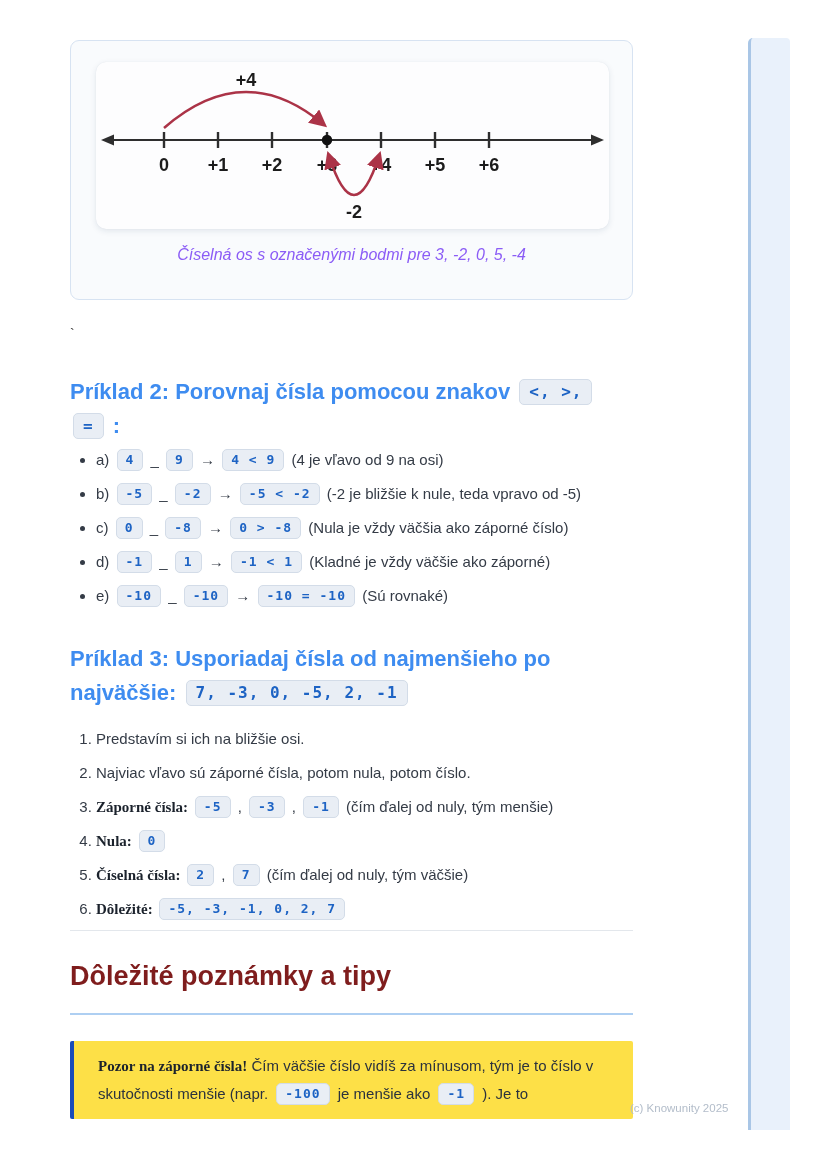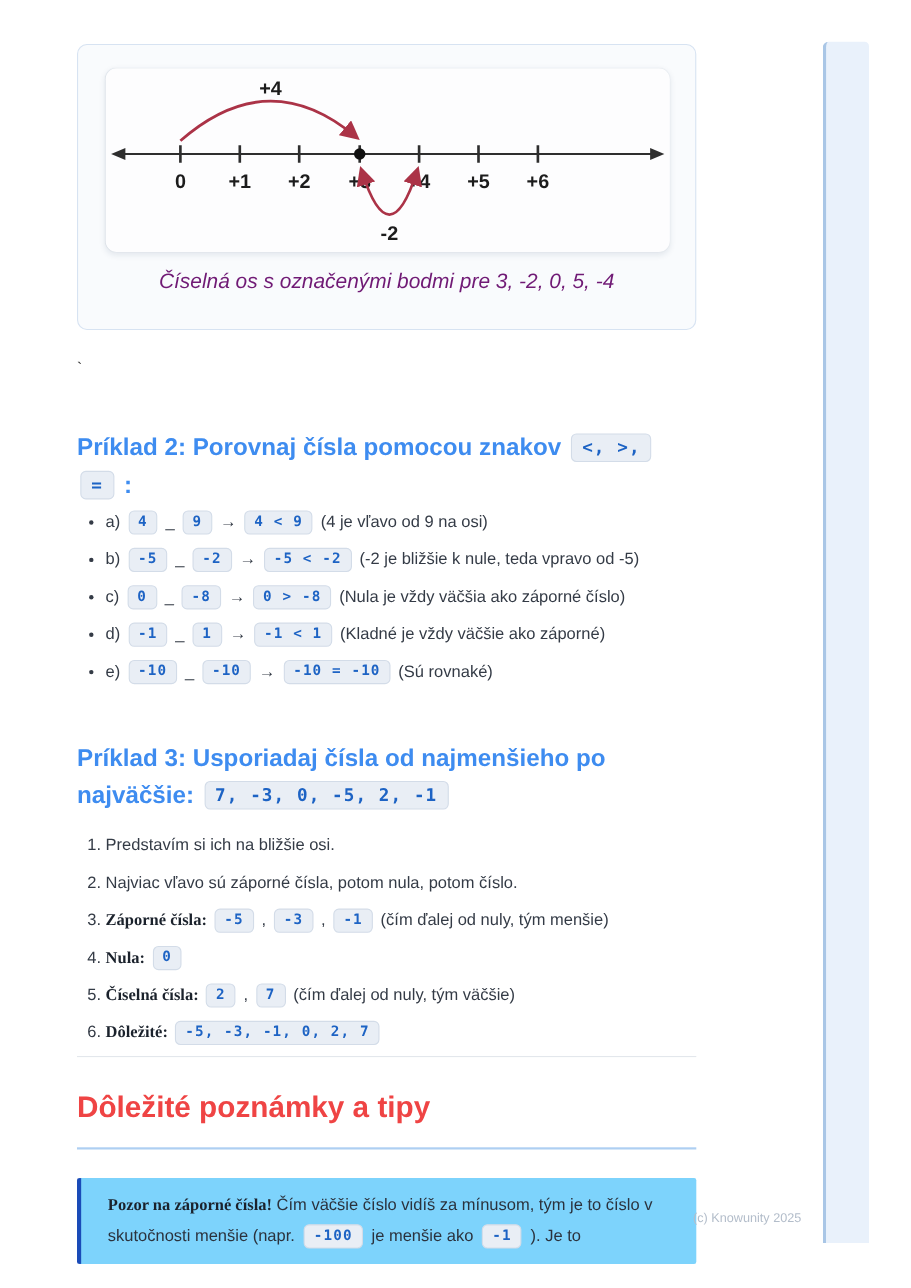--- a/index.html
+++ b/index.html
@@ -15,53 +15,53 @@
     margin-top:40px; height:260px; width:563px;
     background:#f9fbfd; border:1px solid #d7e3f2; border-radius:9px;
     padding:21px 25px 0 25px;
   }
   .figure-panel {
     width:513px; height:167px; background:#fdfdfe; border-radius:10px;
     box-shadow:0 2px 6px rgba(20,45,90,0.10), 0 0 1px rgba(20,45,90,0.10);
   }
   .figure-caption {
     margin-top:17px; text-align:center; font-style:italic;
-    font-size:19px; color:#701a75;
+    font-size:16px; color:#8b5cf6;
   }
   svg text { font-family:"Liberation Sans", sans-serif; }
 
   .stray { margin-top:26px; height:20px; font-size:14px; color:#333; }
 
   h2.ex {
-    margin-top:44px; font-size:22px; line-height:34px; font-weight:700;
+    margin-top:29px; font-size:22px; line-height:34px; font-weight:700;
     color:#3e8cf0;
   }
   h1.big {
     margin-top:28px; font-size:27px; line-height:34px; font-weight:700;
-    color:#ef4444; padding-bottom:20px; border-bottom:2px solid #aecff2;
+    color:#7f1d1d; padding-bottom:20px; border-bottom:2px solid #aecff2;
   }
 
   ul.cmp { padding-left:26px; list-style:disc; }
   ol.steps { margin-top:12px; padding-left:26px; }
   li { font-size:15px; line-height:34px; color:#343b46; }
   li strong, .callout strong { color:#1b222c;font-family:Liberation Serif, serif; }
 
   .chip {
     display:inline-block; font-family:"DejaVu Sans Mono","Liberation Mono",monospace;
     font-size:13px; font-weight:700; letter-spacing:1px; line-height:normal;
     color:#1d63c4; background:#e9eef5; border:1px solid #d3dce8; border-radius:5px;
     padding:2px 8px 3px; margin:0 3px; vertical-align:1px;
   }
   h2.ex .chip { font-size:16px; padding:2px 9px 3px; vertical-align:2px; }
 
   hr.div { margin-top:4px; border:none; border-top:1px solid #e3e7ec; }
 
   .callout {
     margin-top:26px; height:78px; overflow:hidden;
-    background:#7dd3fc; border-left:4px solid #1a4bb8; border-radius:2px;
+    background:#fde047; border-left:4px solid #1a4bb8; border-radius:2px;
     padding:11px 24px; font-size:15px; line-height:28px; color:#2b323d;
   }
   .callout .chip { margin:0 4px; }
 
   .scroll-strip {
     position:absolute; left:748px; top:38px; width:42px; height:1092px;
     background:#e9f1fb; border-left:3px solid #a9c6e6; border-radius:5px 4px 0 0;
     z-index:1;
   }
   .copyright {

